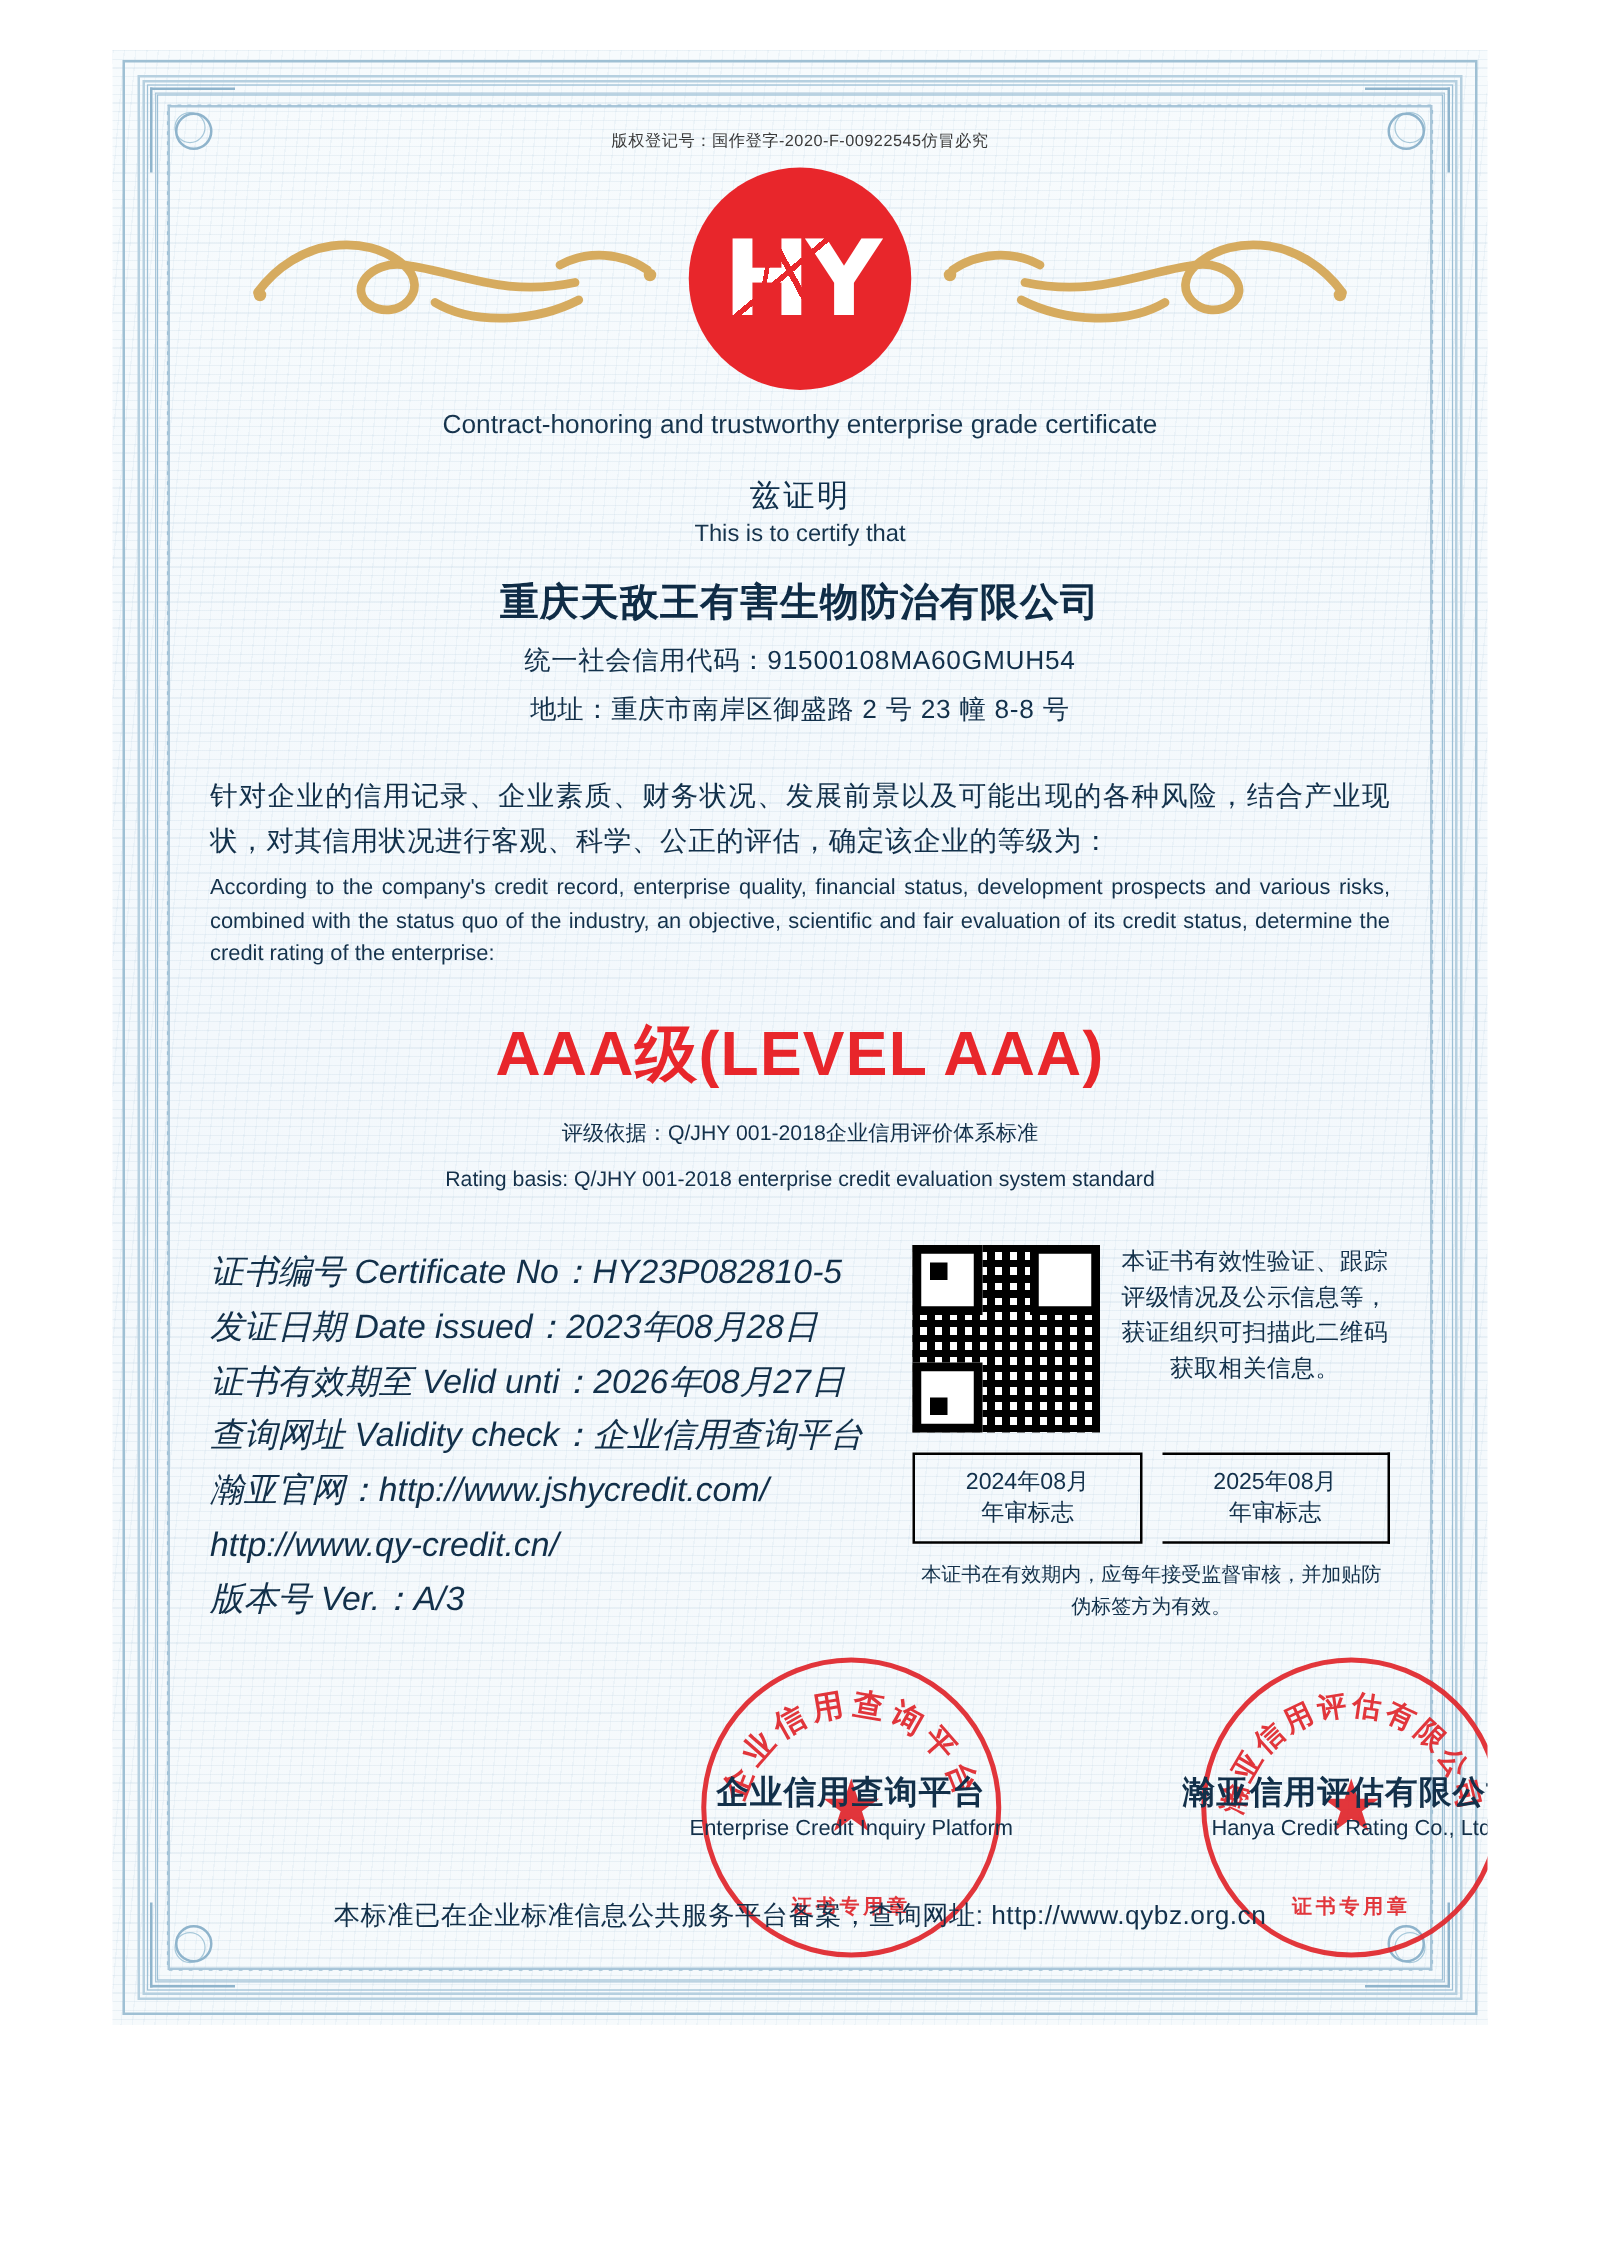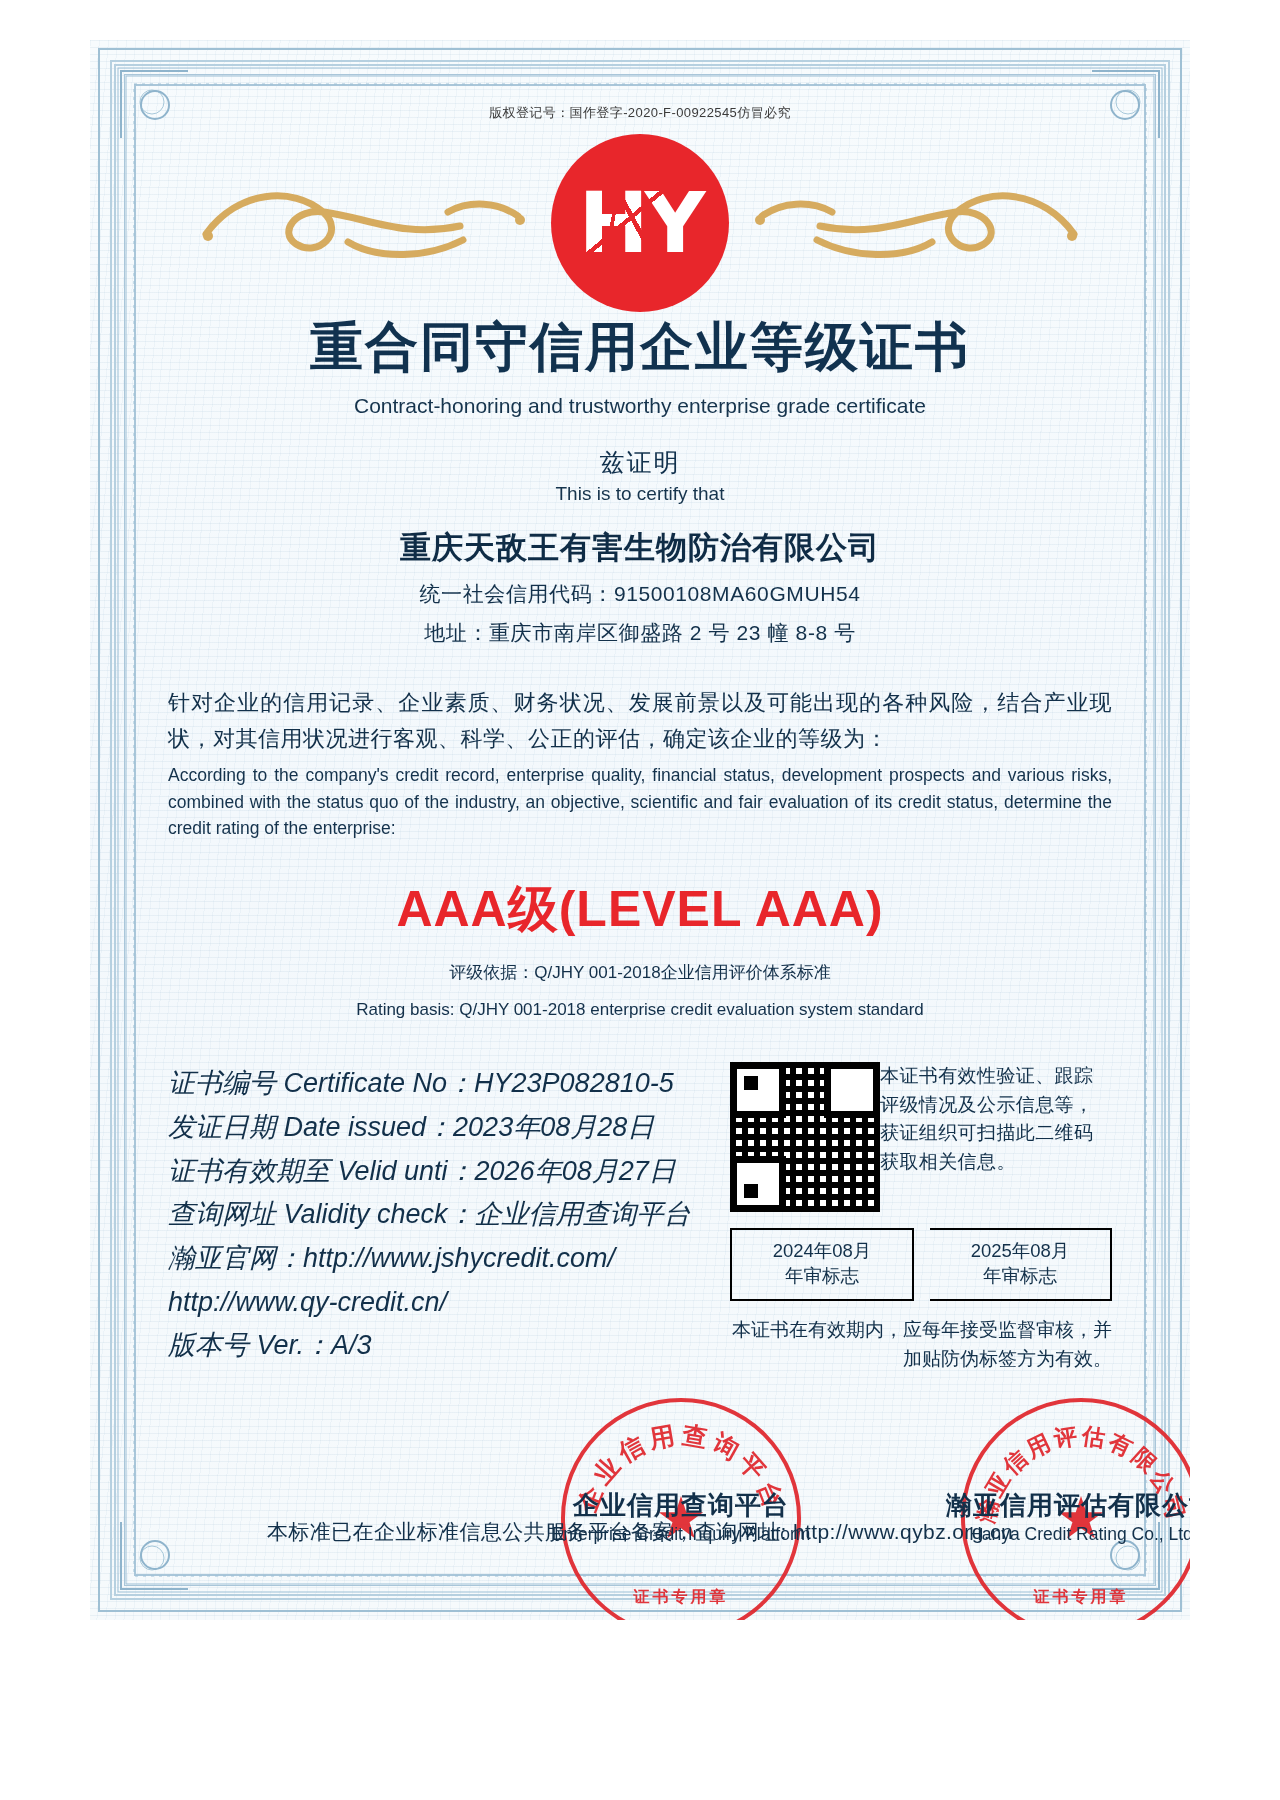--- a/index.html
+++ b/index.html
@@ -154,21 +154,21 @@
     display:flex;
     margin-top:42px;
     padding:0 22px;
     gap:22px;
   }
   .info-left{width:540px;}
   .info-left .line{
     font-size:27px;color:#12304a;line-height:1.62;white-space:nowrap;font-style:italic;
   }
   .info-right{flex:1;position:relative;}
-  .qr-wrap{display:flex;}
+  .qr-wrap{display:flex;gap:16px;text-align:center;}
   .qr{
     width:150px;height:150px;flex:none;
     background-color:#ffffff;
     background-image:
       repeating-linear-gradient(90deg,#000 0 6px,transparent 6px 12px),
       repeating-linear-gradient(0deg,#000 0 6px,transparent 6px 12px);
     background-blend-mode:multiply;
     position:relative;
   }
   .qr::before,.qr::after{
@@ -186,21 +186,21 @@
   .stamp-boxes{display:flex;gap:16px;margin-top:16px;}
   .stamp-box{
     width:50%;
     border:2px solid #000;
     text-align:center;
     padding:9px 0 10px 0;
     font-size:18.5px;color:#12304a;line-height:1.35;
   }
   .stamp-box + .stamp-box{border-left:none;}
   .annual-note{
-    margin-top:14px;font-size:19px;color:#12304a;line-height:1.55;text-align:right;
+    margin-top:14px;font-size:16px;color:#12304a;line-height:1.55;text-align:center;
   }
 
   .seal-row{
     position:relative;
     height:250px;
     margin-top:18px;
   }
   .seal-unit{position:absolute;top:0;width:470px;text-align:center;}
   .seal-unit.left{left:300px;}
   .seal-unit.right{left:700px;}
@@ -296,21 +296,20 @@
           <circle cx="8" cy="38" r="5"></circle>
           <circle cx="320" cy="54" r="5"></circle>
         </g>
       </svg>
 
       <div class="logo">
         <div class="logo-mark">HY</div>
       </div>
     </div>
 
-    <div class="title-cn">重合同守信用企业等级证书</div>
     <div class="title-en">Contract-honoring and trustworthy enterprise grade certificate</div>
 
     <div class="certify-cn">兹证明</div>
     <div class="certify-en">This is to certify that</div>
 
     <div class="company">重庆天敌王有害生物防治有限公司</div>
     <div class="code">统一社会信用代码：91500108MA60GMUH54</div>
     <div class="address">地址：重庆市南岸区御盛路 2 号 23 幢 8-8 号</div>
 
     <div class="body-block">

